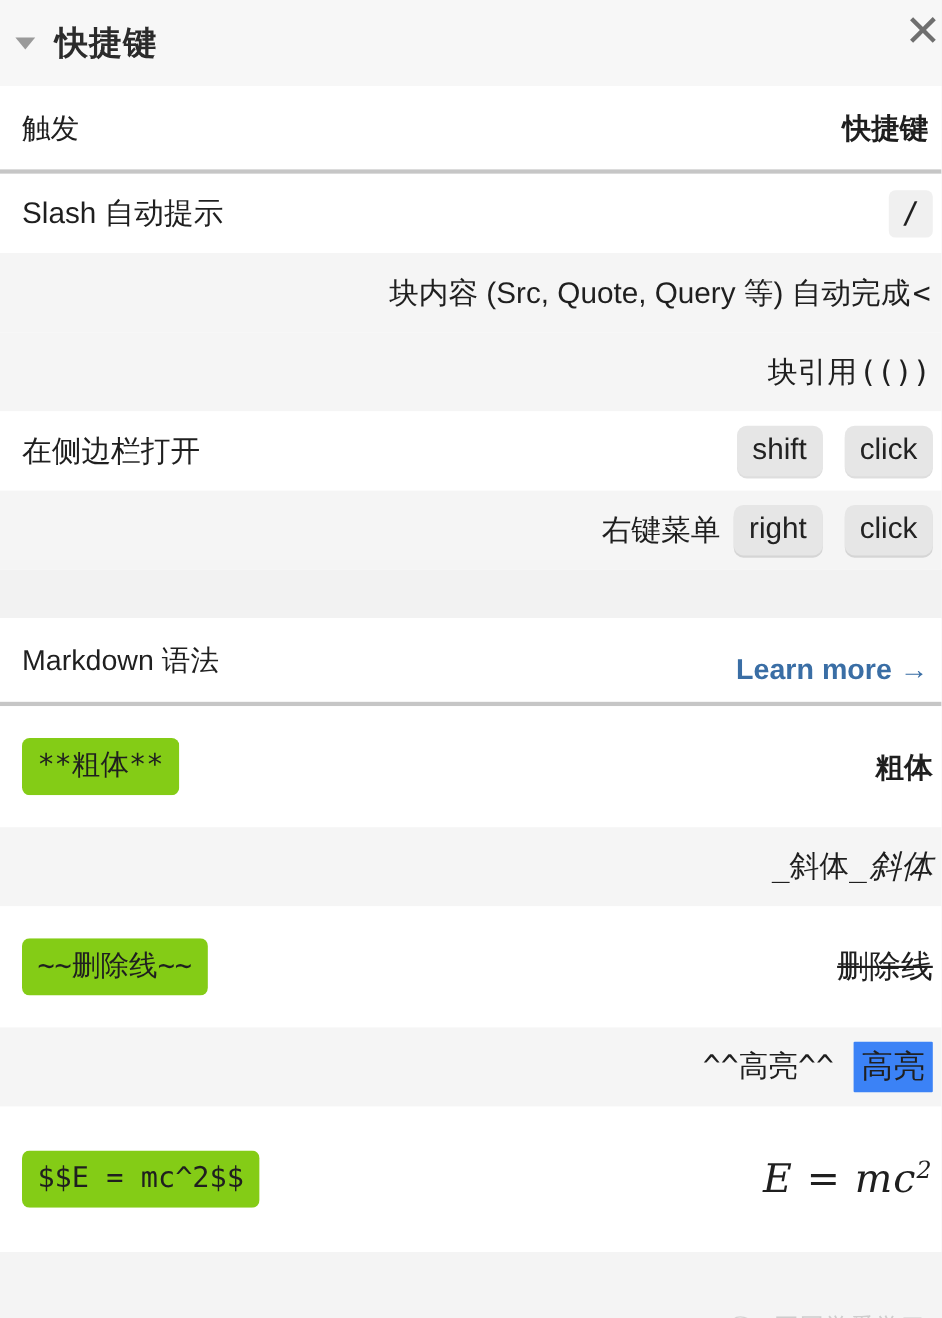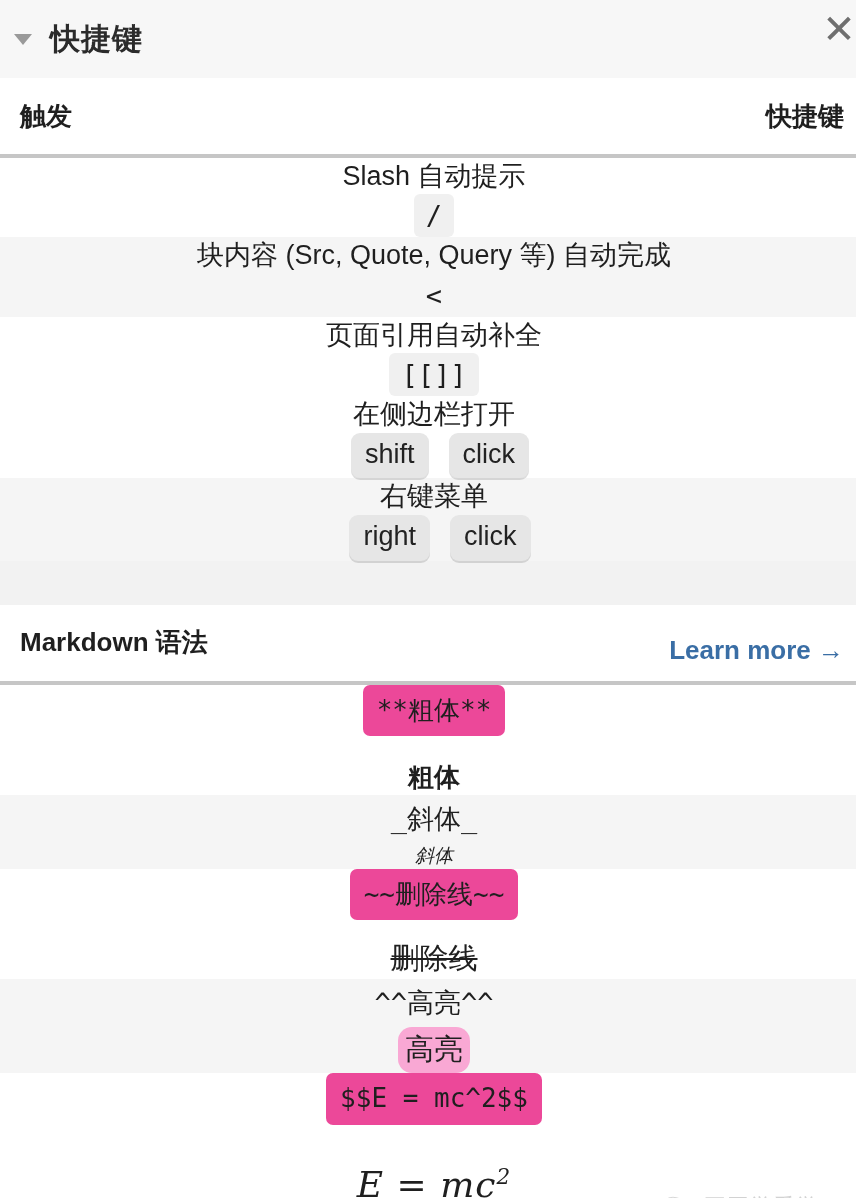--- a/index.html
+++ b/index.html
@@ -64,21 +64,21 @@
     align-items: center;
     justify-content: space-between;
     height: 80px;
     padding: 0 12px 0 20px;
     box-sizing: border-box;
     background: #ffffff;
     border-bottom: 4px solid #c6c6c6;
   }
   .block-head .col-left {
     font-size: 26px;
-    font-weight: bold;
+    font-weight: normal;
     color: #1f1f1f;
   }
   .block-head .col-right {
     font-size: 26px;
     font-weight: bold;
     color: #1f1f1f;
   }
   .learn-more {
     font-size: 26px;
     font-weight: bold;
@@ -88,21 +88,20 @@
   }
 
   .row {
     display: flex;
     align-items: center;
     justify-content: space-between;
     min-height: 72px;
     padding: 0 8px 0 20px;
     box-sizing: border-box;
     background: #ffffff;
-    flex-direction: column;
   }
   .row.alt { background: #f5f5f5; justify-content: flex-end; }
   .row.tall { min-height: 110px; }
 
   .trigger {
     font-size: 27px;
     color: #1f1f1f;
     line-height: 1.35;
     white-space: nowrap;
     overflow: hidden;
@@ -121,21 +120,21 @@
   .code {
     background: #f0f0f0;
     border-radius: 6px;
     padding: 6px 12px;
     font-family: "DejaVu Sans Mono", "Liberation Mono", monospace;
     font-size: 27px;
     color: #1f1f1f;
     display: inline-block;
   }
   .code-md {
-    background: #ec4899;
+    background: #84cc16;
     border-radius: 7px;
     padding: 8px 14px;
     font-family: "DejaVu Sans Mono", "Liberation Mono", monospace;
     font-size: 26px;
     color: #1f1f1f;
     display: inline-block;
   }
   .code-plain {
     background: transparent;
     padding: 6px 2px;
@@ -153,27 +152,28 @@
     font-family: Liberation Sans, sans-serif;
     font-size: 27px;
     color: #222;
     box-shadow: 0 2px 0 rgba(0,0,0,0.13);
     line-height: 1.1;
     margin-left: 12px;
   }
 
   
   .r-bold      { font-weight: bold; font-size: 26px; }
-  .r-italic    { font-style: italic; font-size: 19px; font-family: "DejaVu Sans", sans-serif; }
+  .r-italic    { font-style: italic; font-size: 29px; font-family: "DejaVu Sans", sans-serif; }
   .r-strike    { text-decoration: line-through; font-size: 29px; font-weight: 500; }
   .r-highlight {
-    background: #f9a8d4;
+    background: #3b82f6;
     padding: 3px 7px;
-    border-radius: 14px;
+    border-radius: 1px;
     font-size: 29px;
+    margin-left: 16px;
   }
   .r-latex {
     font-family: "DejaVu Serif", "Liberation Serif", serif;
     font-style: italic;
     font-size: 36px;
     letter-spacing: 1px;
   }
   .r-latex sup {
     font-size: 0.6em;
     vertical-align: super;
@@ -226,27 +226,27 @@
     </div>
   </div>
 
   <div class="row alt">
     <div class="trigger">块内容 (Src, Quote, Query 等) 自动完成</div>
     <div class="shortcut">
       <span class="code-plain">&lt;</span>
     </div>
   </div>
 
-  <div class="row">
-    <div class="trigger">页面引用自动补全</div>
-    <div class="shortcut">
-      <span class="code">[[]]</span>
-    </div>
-  </div>
-
+
+  <div class="row alt">
+    <div class="trigger">块引用</div>
+    <div class="shortcut">
+      <span class="code-plain">(())</span>
+    </div>
+  </div>
 
   <div class="row">
     <div class="trigger">在侧边栏打开</div>
     <div class="shortcut">
       <span class="kbd">shift</span>
       <span class="kbd">click</span>
     </div>
   </div>
 
   <div class="row alt">

